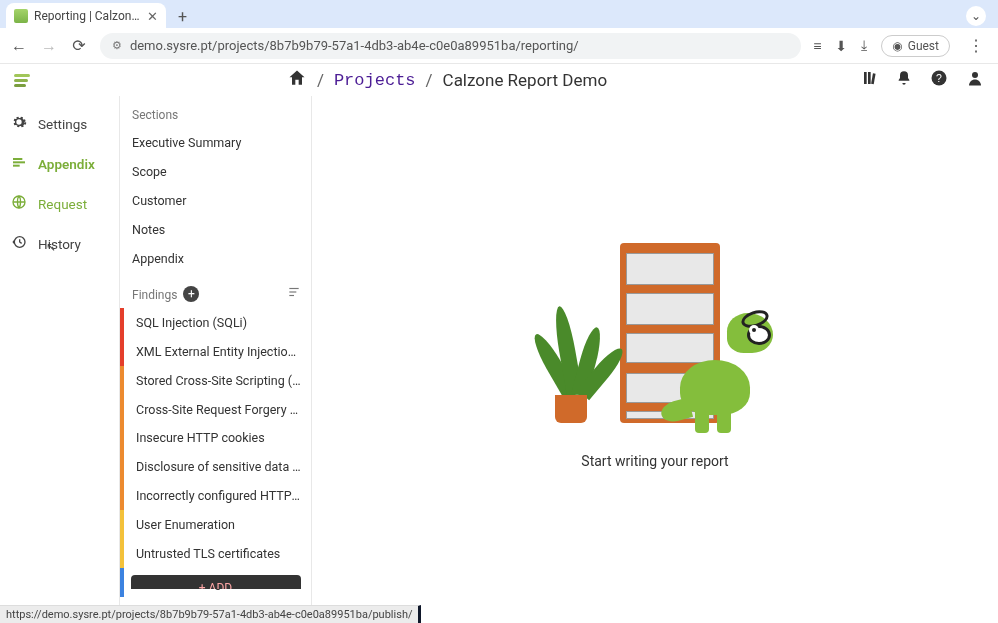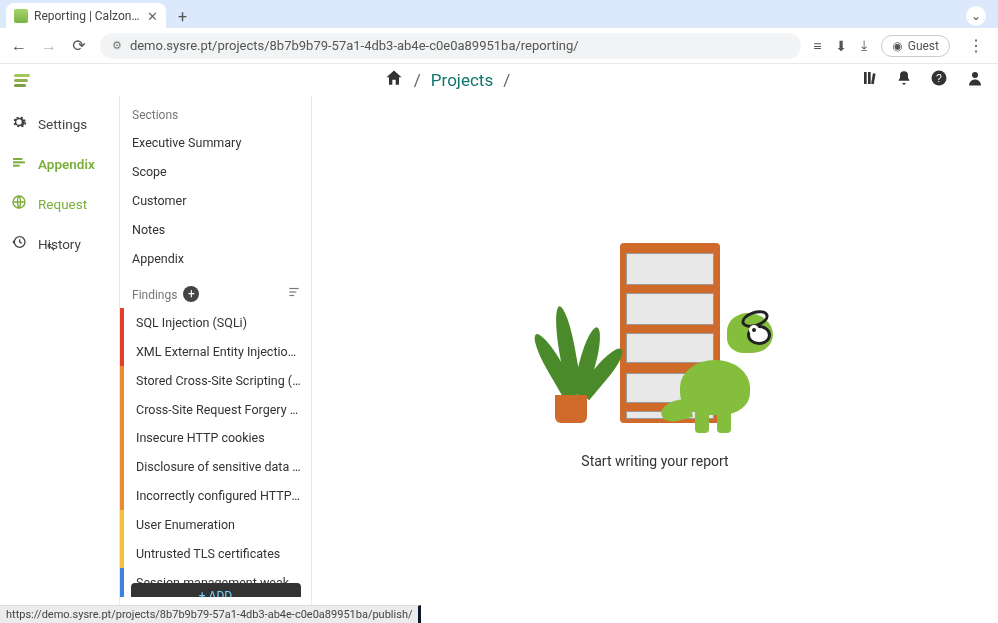--- a/index.html
+++ b/index.html
@@ -28,21 +28,21 @@
 
 
 .app-header { display: flex; align-items: center; height: 32px; padding: 0 14px; border-bottom: 0; }
 .app-logo { width: 18px; height: 18px; display: inline-flex; flex-direction: column; gap: 2px; justify-content: center; }
 .app-logo span { display: block; height: 3px; border-radius: 2px; }
 .app-logo span:nth-child(1){ background:#a1c659; width:16px;}
 .app-logo span:nth-child(2){ background:#8eb34c; width:14px;}
 .app-logo span:nth-child(3){ background:#7b9e3f; width:12px;}
 .breadcrumb-wrap { flex: 1; display: flex; justify-content: center; align-items: center; gap: 10px; font-size: 17px; color: #333; }
 .breadcrumb-wrap .sep { color: #666; }
-.breadcrumb-wrap a { color: #0f766e; text-decoration: none; }
+.breadcrumb-wrap a { color: #4c1d95; text-decoration: none; font-family: Liberation Mono, monospace; }
 .header-actions { display: flex; align-items: center; gap: 18px; }
 .header-actions .icon { color: #333; font-size: 16px; cursor: pointer; }
 
 
 .workspace { display: flex; height: calc(623px - 28px - 36px - 32px - 18px); position: relative; }
 
 .sidebar-nav { width: 120px; border-right: 1px solid #e8e8e8; display: flex; flex-direction: column; padding-top: 8px; }
 .nav-item { display: flex; align-items: center; gap: 10px; padding: 10px 10px; color: #444; cursor: pointer; font-size: 13.5px; }
 .nav-item .nicon { width: 18px; text-align: center; color: #444; font-size: 15px; }
 .nav-item.active { color: #7cae3a; font-weight: 600; }
@@ -57,21 +57,21 @@
 .findings-header { display: flex; align-items: flex-end; padding: 12px 10px 6px 12px; gap: 6px; }
 .findings-header .lbl { font-size: 12px; color: #777; }
 .findings-header .add { width: 16px; height: 16px; border-radius: 50%; background: #444; color: #fff; display:flex; align-items:center; justify-content:center; font-size: 12px; cursor:pointer; }
 .findings-header .sort { margin-left:auto; color:#777; cursor:pointer; font-size:14px; }
 .finding-item { border-left: 4px solid transparent; padding-left: 12px; }
 .sev-red { border-left-color: #e43e2b; }
 .sev-orange { border-left-color: #ec8a2f; }
 .sev-yellow { border-left-color: #f3c13a; }
 .sev-blue { border-left-color: #3c82e0; }
 
-.dark-button { position: absolute; bottom: 8px; left: 50%; transform: translateX(-50%); background: #333; color: #7dd3fc; font-size: 12px; padding: 6px 20px; border-radius: 4px 4px 0 0; cursor: pointer; width: 170px; text-align:center; overflow:hidden; height:14px; }
+.dark-button { position: absolute; bottom: 16px; left: 50%; transform: translateX(-50%); background: #333; color: #fca5a5; font-size: 12px; padding: 6px 20px; border-radius: 4px 4px 0 0; cursor: pointer; width: 170px; text-align:center; overflow:hidden; height:14px; }
 
 .main-pane { flex: 1; display: flex; flex-direction: column; align-items: center; justify-content: center; gap: 20px; }
 .placeholder-img { width: 240px; height: 200px; position: relative; }
 .placeholder-text { font-size: 14px; font-weight: 400; color: #333; }
 
 
 .shelf { position:absolute; left:50%; top:10px; transform:translateX(-35%); width:100px; height:180px; background:#d06a2a; border-radius:4px; }
 .shelf::before, .shelf::after { content:''; position:absolute; left:6px; right:6px; background:#e8e8e8; height:30px; border:1px solid #999;}
 .shelf::before{ top:10px;} .shelf::after{ top:50px;}
 .shelf .row3, .shelf .row4, .shelf .row5 { position:absolute; left:6px; right:6px; background:#e8e8e8; height:30px; border:1px solid #999;}
@@ -139,20 +139,21 @@
     </span>
   <div class="breadcrumb-wrap">
     <span>
       <svg width="20" height="20" viewBox="0 0 24 24" fill="#333">
           <path d="M12 3l9 8h-3v9h-4v-6H10v6H6v-9H3z"></path>
         </svg>
     </span>
     <span class="sep">/</span>
     <a href="#">Projects</a>
     <span class="sep">/</span>
+    <span>Calzone Report Demo</span>
   </div>
   <div class="header-actions">
     <span class="icon">
       <svg width="16" height="16" viewBox="0 0 24 24" fill="#333">
           <rect x="3" y="3" width="4" height="18"></rect>
           <rect x="9" y="3" width="4" height="18"></rect>
           <rect x="15" y="5" width="4" height="16" transform="rotate(10 17 13)"></rect>
         </svg>
     </span>
     <span class="icon">

